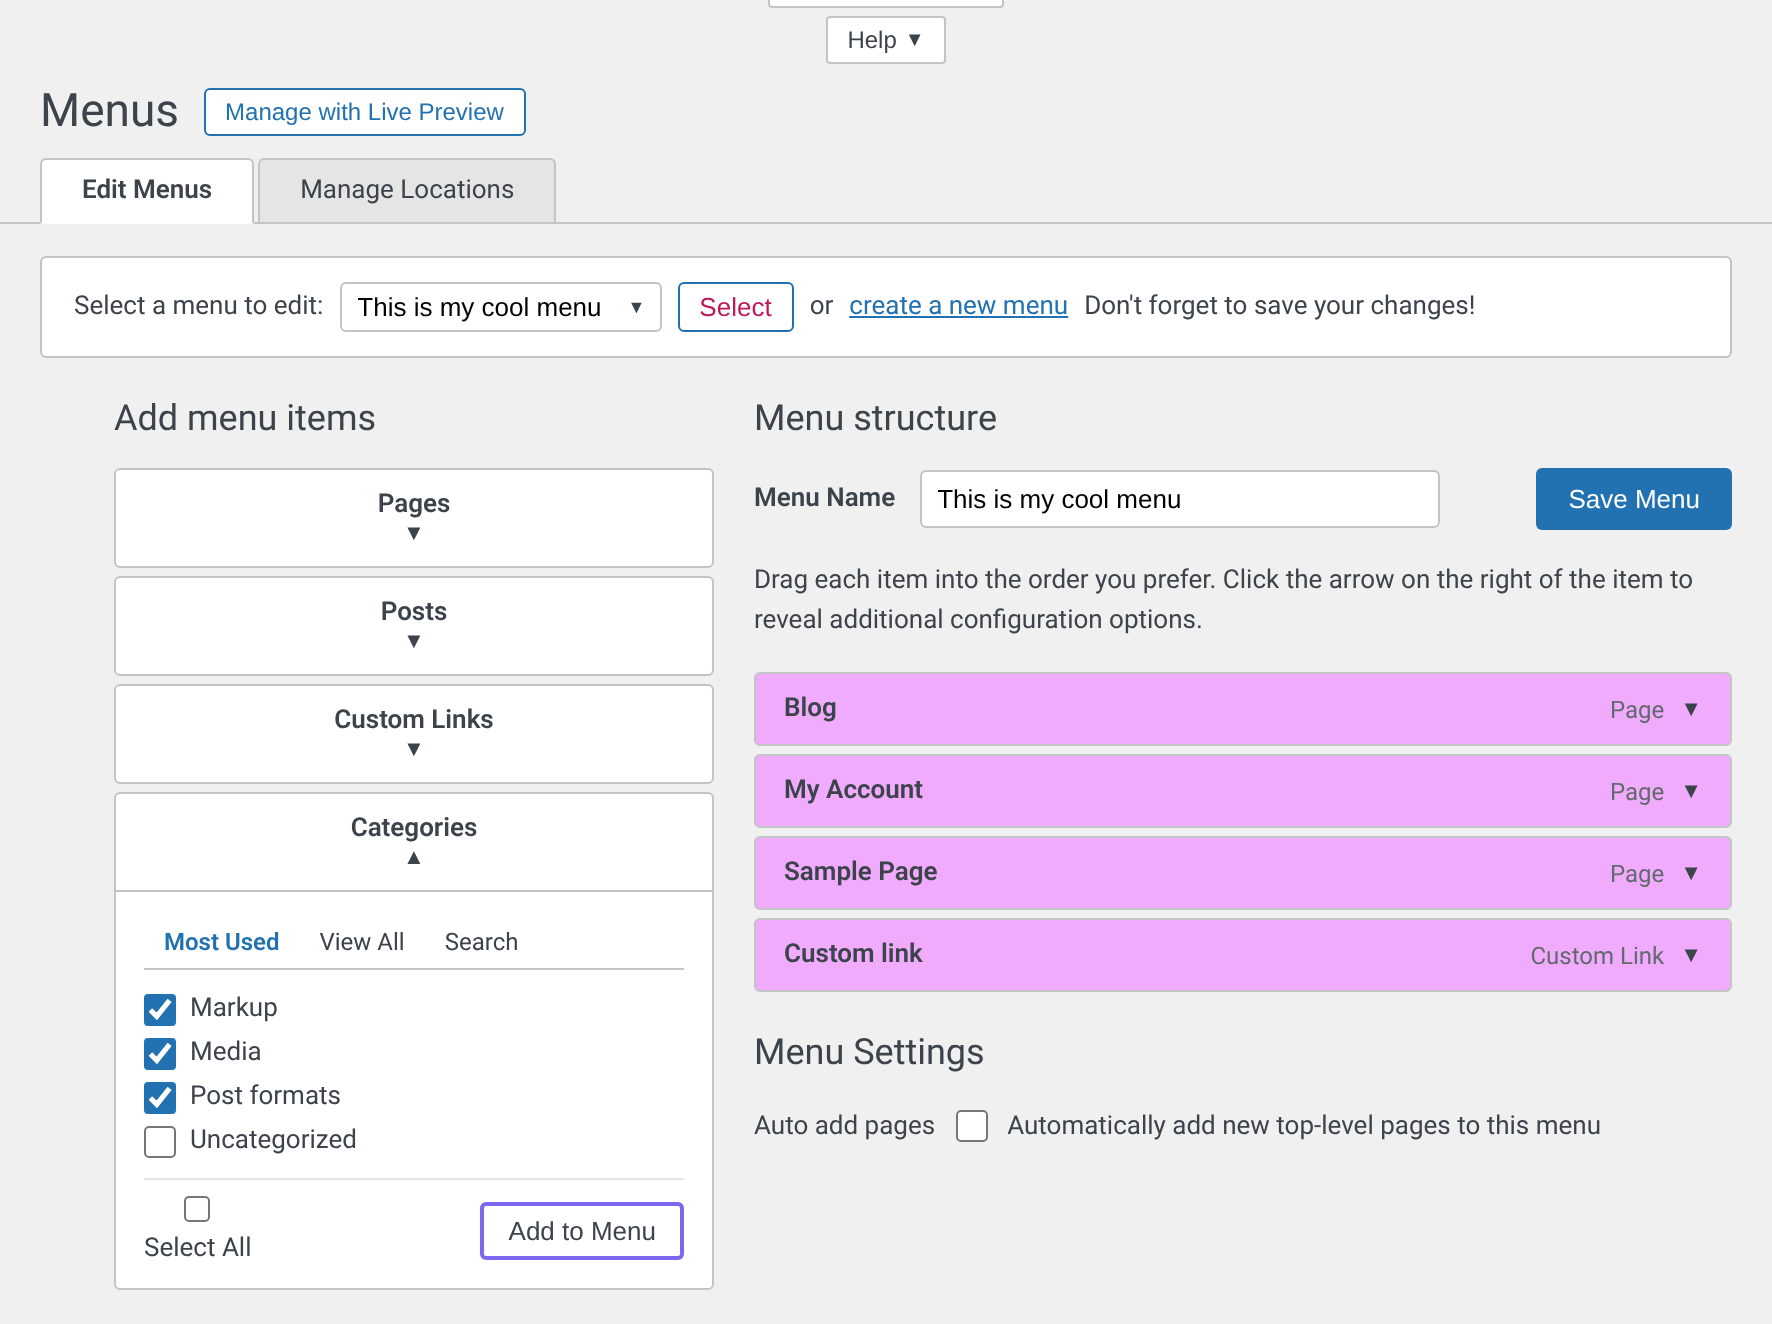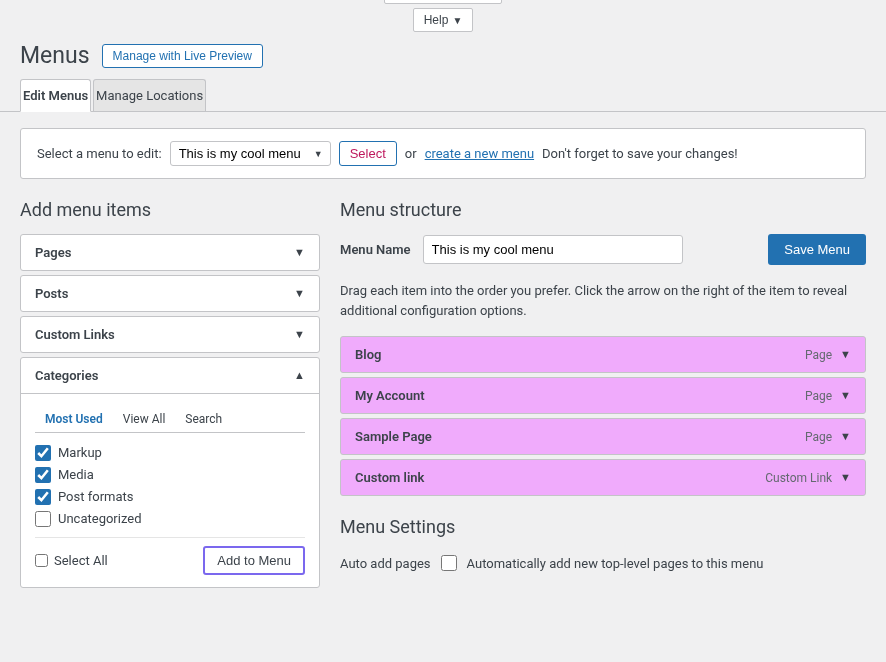--- a/index.html
+++ b/index.html
@@ -65,21 +65,21 @@
     
     .tabs-bar {
       background: #f0f0f1;
       padding: 0 20px;
       display: flex;
       align-items: flex-end;
       border-bottom: 1px solid #c3c4c7;
       margin-bottom: 0;
     }
     .tab {
-      padding: 8px 2px;
+      padding: 8px 20px;
       font-size: 13px;
       cursor: pointer;
       border: 1px solid #c3c4c7;
       border-bottom: none;
       background: #e5e5e5;
       color: #3c434a;
       margin-right: 2px;
       border-radius: 3px 3px 0 0;
     }
     .tab.active {
@@ -147,20 +147,21 @@
       text-decoration: underline;
       cursor: pointer;
       text-align: right;
     }
 
     
     .two-col {
       display: flex;
       gap: 20px;
       align-items: flex-start;
+      margin-left: 37px;
     }
 
     
     .left-col {
       width: 300px;
       flex-shrink: 0;
     }
     .section-title {
       font-size: 18px;
       font-weight: 400;
@@ -176,20 +177,21 @@
       border-radius: 3px;
     }
     .accordion-header {
       display: flex;
       justify-content: space-between;
       align-items: center;
       padding: 10px 14px;
       cursor: pointer;
       font-weight: 600;
       font-size: 13px;
+      flex-direction: column;
     }
     .accordion-header .arrow-icon {
       font-size: 11px;
       color: #3c434a;
     }
     .accordion-body {
       border-top: 1px solid #c3c4c7;
       padding: 12px 14px;
     }
 
@@ -245,20 +247,21 @@
       align-items: center;
       padding-top: 8px;
       border-top: 1px solid #e5e5e5;
       margin-top: 4px;
     }
     .select-all-wrap {
       display: flex;
       align-items: center;
       gap: 6px;
       font-size: 13px;
+      flex-direction: column;
     }
     .add-to-menu-btn {
       background: #fff;
       border: 2px solid #7b68ee;
       color: #3c434a;
       border-radius: 3px;
       padding: 5px 12px;
       font-size: 13px;
       cursor: pointer;
       font-weight: 400;

